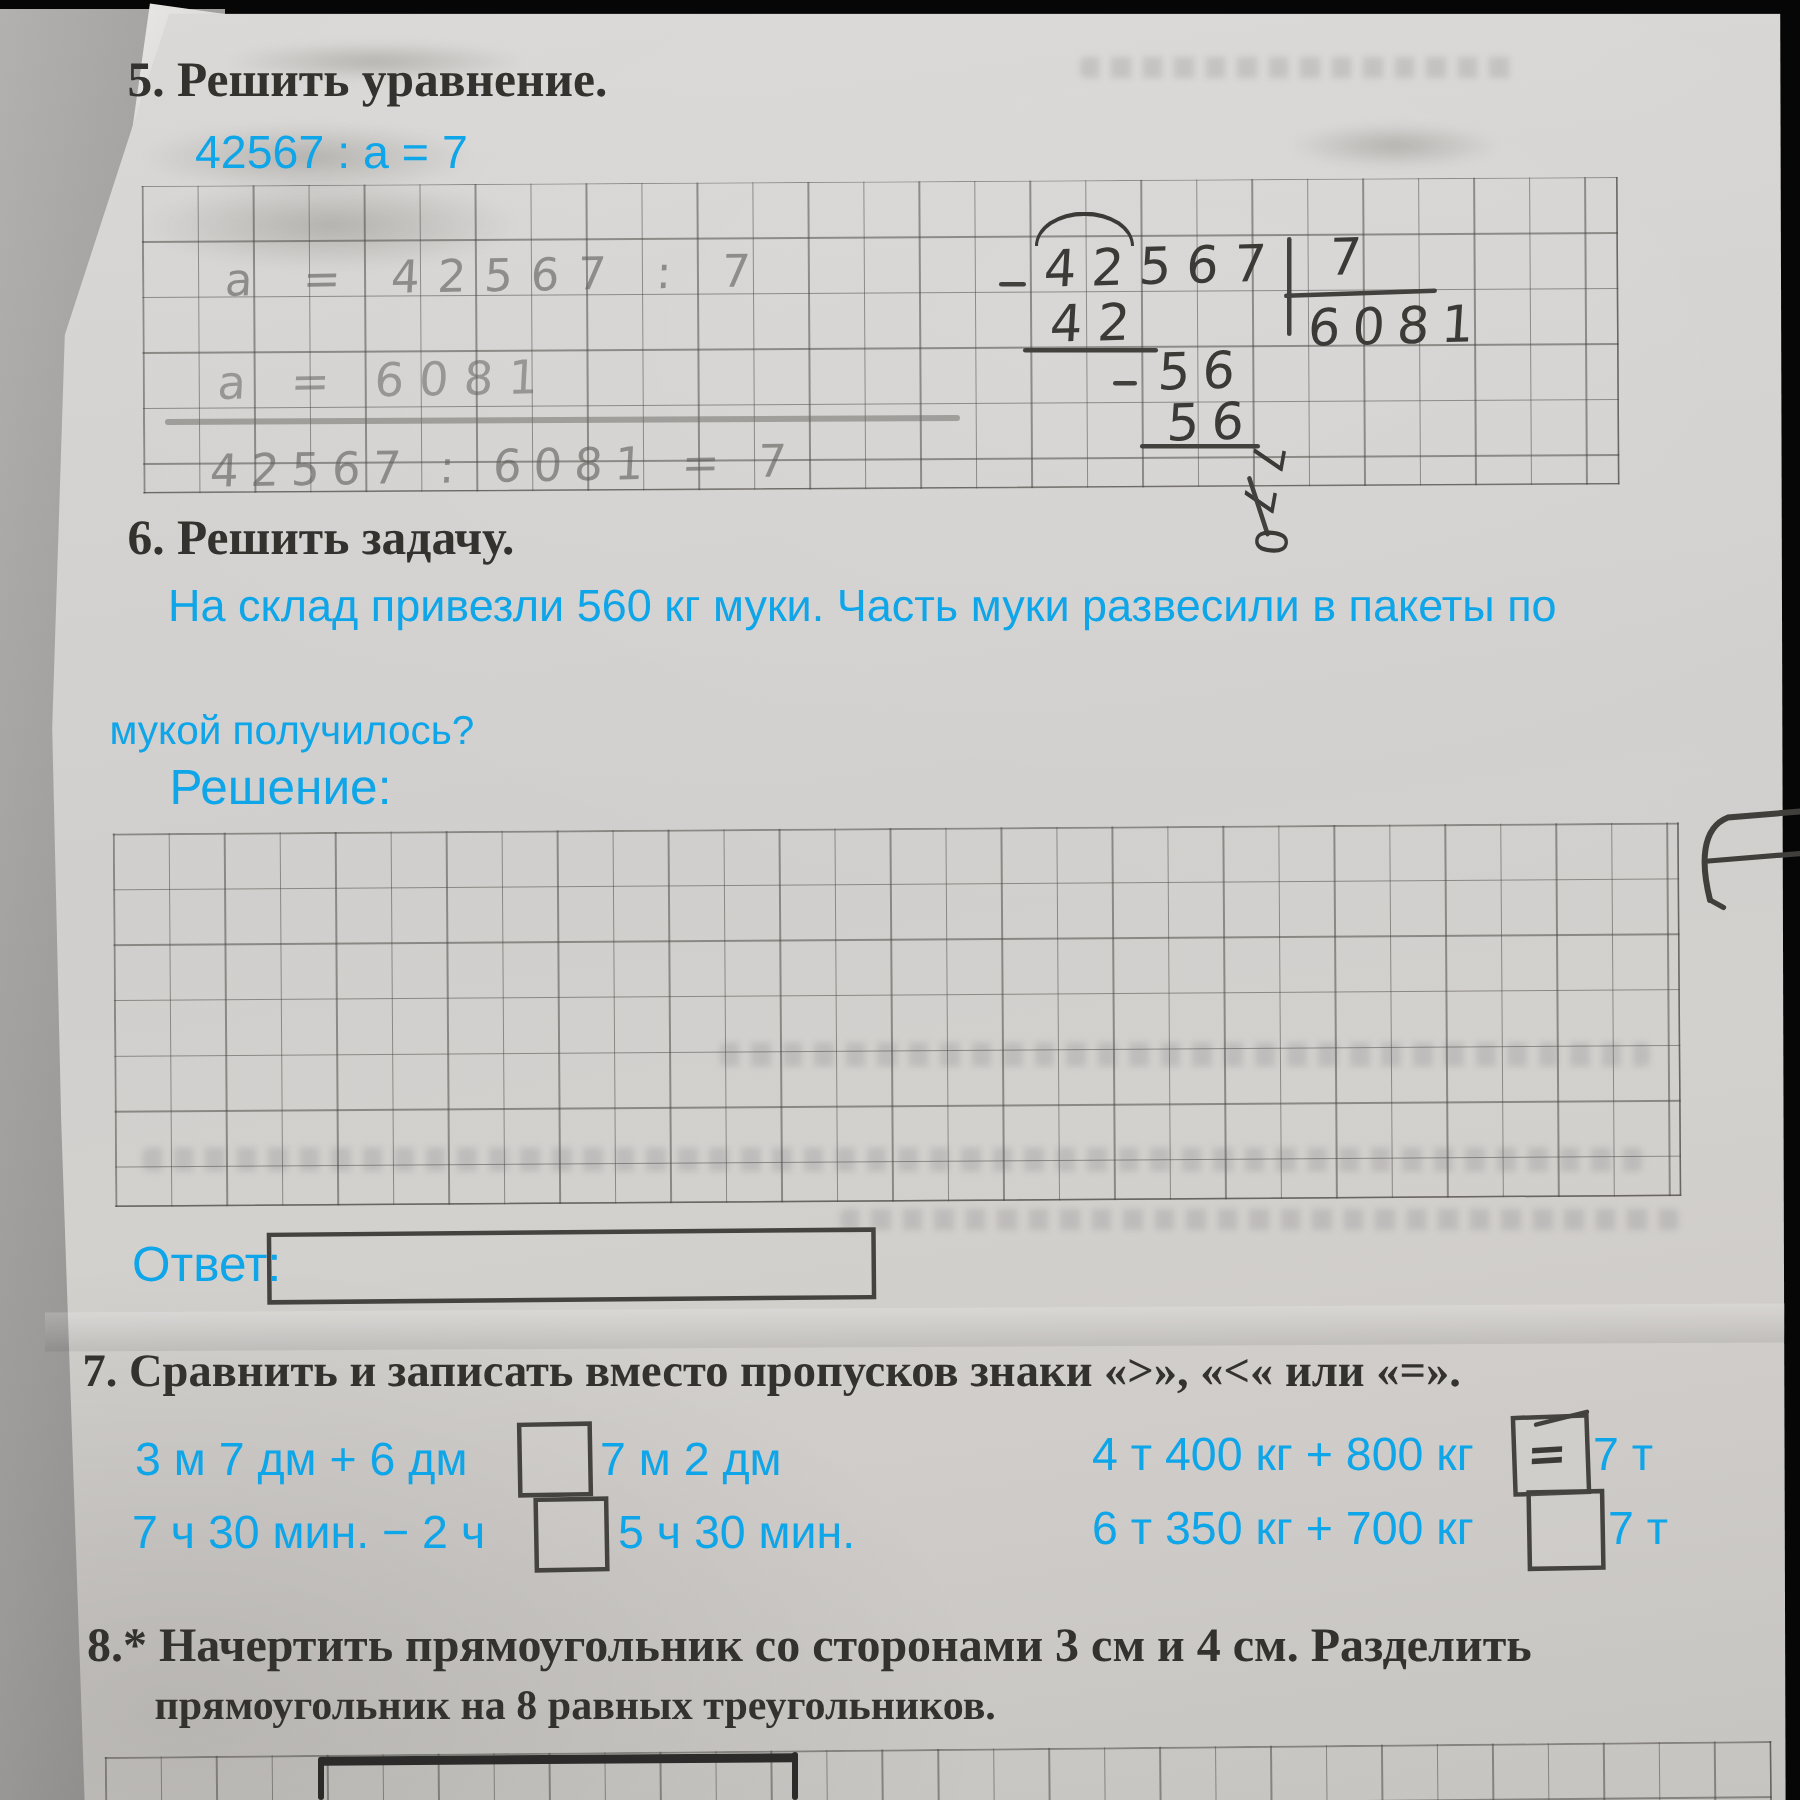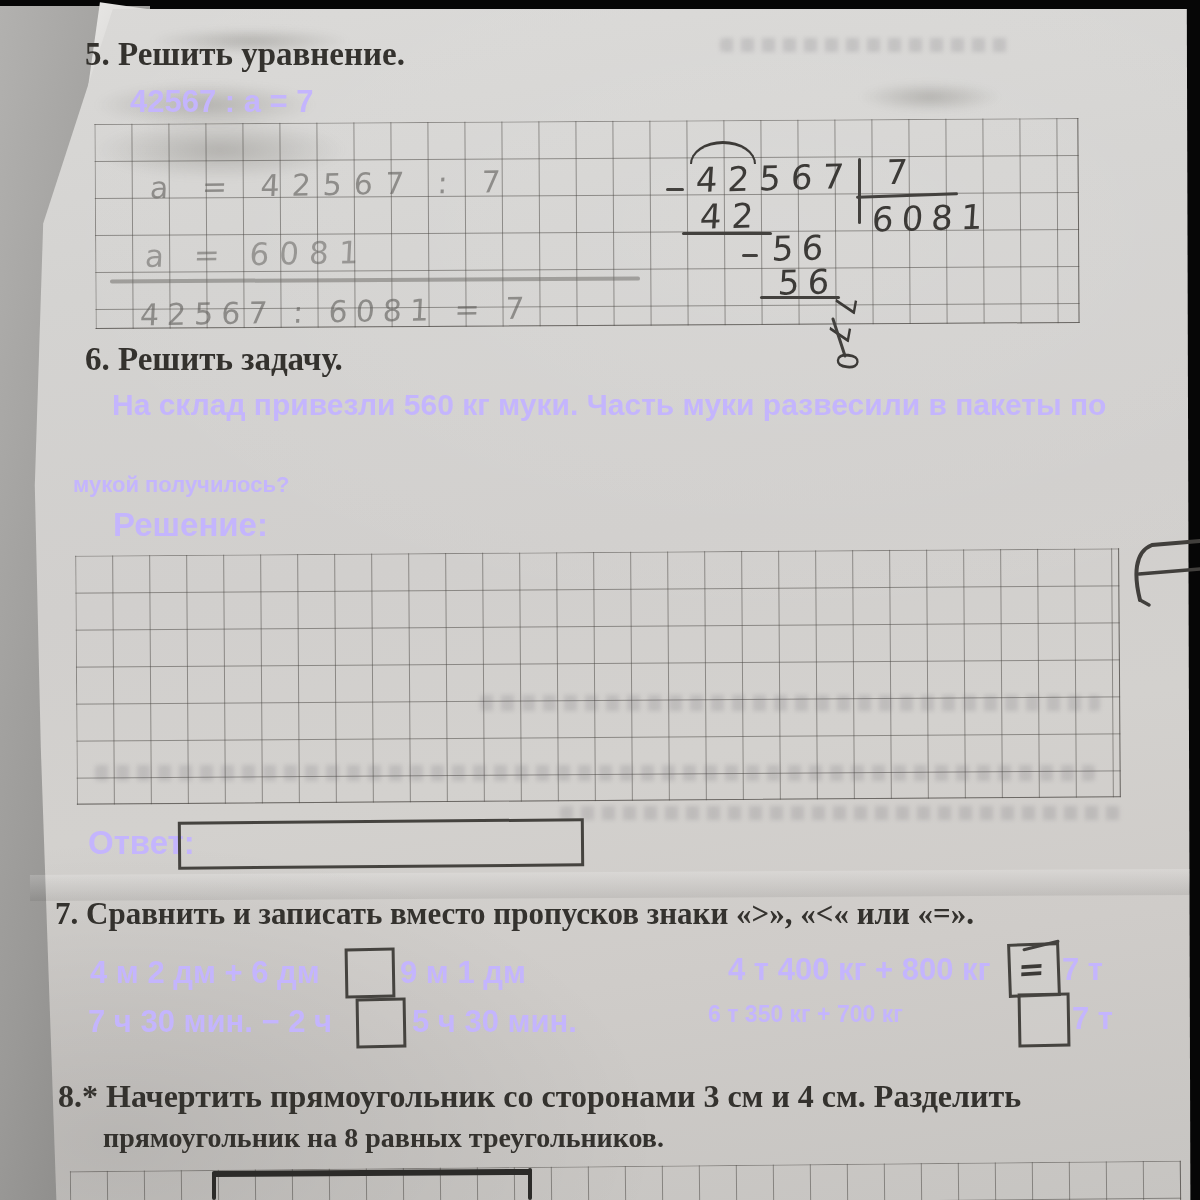--- a/index.html
+++ b/index.html
@@ -15,21 +15,21 @@
          clip-path:polygon(9.4% 0%,98.9% 0%,99.2% 100%,4.7% 100%,3.4% 62%,2.9% 40%,3.6% 18%);
          background:
            radial-gradient(1300px 700px at 65% 18%, rgba(255,255,255,.10), rgba(0,0,0,0) 60%),
            radial-gradient(900px 500px at 10% 95%, rgba(0,0,0,.10), rgba(0,0,0,0) 60%),
            linear-gradient(172deg,#dad9d7 0%,#d4d3d1 22%,#d1cfcd 45%,#d3d1ce 62%,#cfccc9 78%,#c6c4c1 100%);}
   .crease{position:absolute;left:30px;top:872px;width:1160px;height:26px;
          background:linear-gradient(180deg,rgba(255,255,255,.18),rgba(0,0,0,.07));
          transform:rotate(-.3deg);}
   
   .serif-head{position:absolute;font-family:"Liberation Serif",serif;font-weight:bold;color:#34322e;white-space:nowrap;}
-  .sans-body{position:absolute;font-family:"Liberation Sans",sans-serif;font-weight:bold;color:#c4b5fd;white-space:nowrap;text-align:right;}
+  .sans-body{position:absolute;font-family:"Liberation Sans",sans-serif;font-weight:normal;color:#0ea5e9;white-space:nowrap;text-align:right;}
   
   .grid{position:absolute;
         background-image:
           repeating-linear-gradient(to right, rgba(73,70,66,.52) 0 1px, transparent 1px 37px),
           repeating-linear-gradient(to bottom, rgba(73,70,66,.52) 0 1px, transparent 1px 37px);
         border-right:1px solid rgba(73,70,66,.5);border-bottom:1px solid rgba(73,70,66,.5);}
   
   .pencil{position:absolute;font-family:"DejaVu Sans",sans-serif;color:rgba(97,95,92,.62);
           white-space:nowrap;transform:rotate(-1deg) skewX(-4deg);}
   .pen{position:absolute;font-family:"DejaVu Sans",sans-serif;color:#3c3a37;
@@ -84,61 +84,61 @@
   <div class="pen" style="left:772px;top:228px;font-size:34px;letter-spacing:8px;">56</div>
   <div class="pen" style="left:778px;top:262px;font-size:34px;letter-spacing:8px;">56</div>
   <div class="stroke" style="left:760px;top:296px;width:80px;height:3px;"></div>
   <div class="pen" style="left:836px;top:288px;font-size:29px;transform:rotate(100deg) skewX(-4deg);">7</div>
   <div class="pen" style="left:830px;top:316px;font-size:29px;transform:rotate(100deg) skewX(-4deg);">7</div>
   <div class="stroke" style="left:818px;top:336px;width:42px;height:3px;transform:rotate(72deg);"></div>
   <div class="pen" style="left:838px;top:344px;font-size:29px;transform:rotate(95deg);">0</div>
 
   <div class="serif-head" style="left:85px;top:341px;font-size:33px;">6. Решить задачу.</div>
   <div class="sans-body" style="left:112px;top:388px;font-size:30px;">На склад привезли 560 кг муки. Часть муки развесили в пакеты по</div>
-  <div class="sans-body" style="left:73px;top:472px;font-size:22px;">мукой получилось?</div>
+  <div class="sans-body" style="left:73px;top:472px;font-size:27px;">мукой получилось?</div>
   <div class="sans-body" style="left:113px;top:506px;font-size:33px;">Решение:</div>
 
   <div class="grid" style="left:76px;top:552px;width:1043px;height:248px;transform:rotate(-.4deg);"></div>
   <div class="smudge" style="left:480px;top:695px;width:620px;height:16px;"></div>
   <div class="smudge" style="left:95px;top:765px;width:1000px;height:16px;"></div>
   <div class="smudge" style="left:560px;top:806px;width:560px;height:14px;"></div>
 
   <svg style="position:absolute;left:1122px;top:536px;" width="78" height="74" viewBox="0 0 78 74">
     <path d="M18 64 C12 40 12 16 30 9 L78 5" fill="none" stroke="#413f3c" stroke-width="4" stroke-linecap="round"></path>
     <path d="M17 38 L78 33" fill="none" stroke="#413f3c" stroke-width="3.5" stroke-linecap="round"></path>
     <path d="M18 64 L27 69" fill="none" stroke="#413f3c" stroke-width="3.5" stroke-linecap="round"></path>
   </svg>
 
   <div class="sans-body" style="left:88px;top:824px;font-size:33px;">Ответ:</div>
   <div class="ansbox" style="left:178px;top:820px;width:400px;height:42px;">
     <span class="pen" style="left:10px;top:4px;font-size:28px;"></span>
   </div>
 
   <div class="serif-head" style="left:55px;top:896px;font-size:31px;">7. Сравнить и записать вместо пропусков знаки «&gt;», «&lt;« или «=».</div>
 
-  <div class="sans-body" style="left:90px;top:955px;font-size:31px;">4 м 2 дм + 6 дм</div>
+  <div class="sans-body" style="left:90px;top:955px;font-size:31px;">3 м 7 дм + 6 дм</div>
   <div class="cmpbox" style="left:345px;top:948px;width:44px;height:44px;transform:rotate(-1deg);">
     <span class="pen" style="left:6px;top:2px;font-size:30px;"></span>
   </div>
-  <div class="sans-body" style="left:400px;top:955px;font-size:31px;">9 м 1 дм</div>
+  <div class="sans-body" style="left:400px;top:955px;font-size:31px;">7 м 2 дм</div>
 
   <div class="sans-body" style="left:88px;top:1004px;font-size:31px;">7 ч 30 мин. − 2 ч</div>
   <div class="cmpbox" style="left:356px;top:998px;width:44px;height:44px;transform:rotate(-1deg);">
     <span class="pen" style="left:6px;top:2px;font-size:30px;"></span>
   </div>
   <div class="sans-body" style="left:412px;top:1004px;font-size:31px;">5 ч 30 мин.</div>
 
   <div class="sans-body" style="left:728px;top:952px;font-size:31px;">4 т 400 кг + 800 кг</div>
   <div class="cmpbox" style="left:1008px;top:943px;width:46px;height:48px;transform:rotate(-2deg);">
     <span class="pen" style="left:7px;top:4px;font-size:32px;font-weight:bold;">=</span>
   </div>
   <div class="stroke" style="left:1022px;top:944px;width:38px;height:3px;transform:rotate(-14deg);"></div>
   <div class="sans-body" style="left:1062px;top:952px;font-size:31px;">7 т</div>
 
-  <div class="sans-body" style="left:708px;top:1001px;font-size:23px;">6 т 350 кг + 700 кг</div>
+  <div class="sans-body" style="left:728px;top:1001px;font-size:31px;">6 т 350 кг + 700 кг</div>
   <div class="cmpbox" style="left:1018px;top:993px;width:46px;height:48px;transform:rotate(-1deg);">
     <span class="pen" style="left:6px;top:2px;font-size:30px;"></span>
   </div>
   <div class="sans-body" style="left:1072px;top:1001px;font-size:31px;">7 т</div>
 
   <div class="serif-head" style="left:58px;top:1078px;font-size:32px;">8.* Начертить прямоугольник со сторонами 3 см и 4 см. Разделить</div>
   <div class="serif-head" style="left:103px;top:1122px;font-size:28px;">прямоугольник на 8 равных треугольников.</div>
 
   <div class="grid" style="left:70px;top:1166px;width:1110px;height:40px;transform:rotate(-.55deg);"></div>
   <div class="stroke" style="left:212px;top:1170px;width:320px;height:6px;transform:rotate(-.4deg);background:#2c2b29;"></div>

